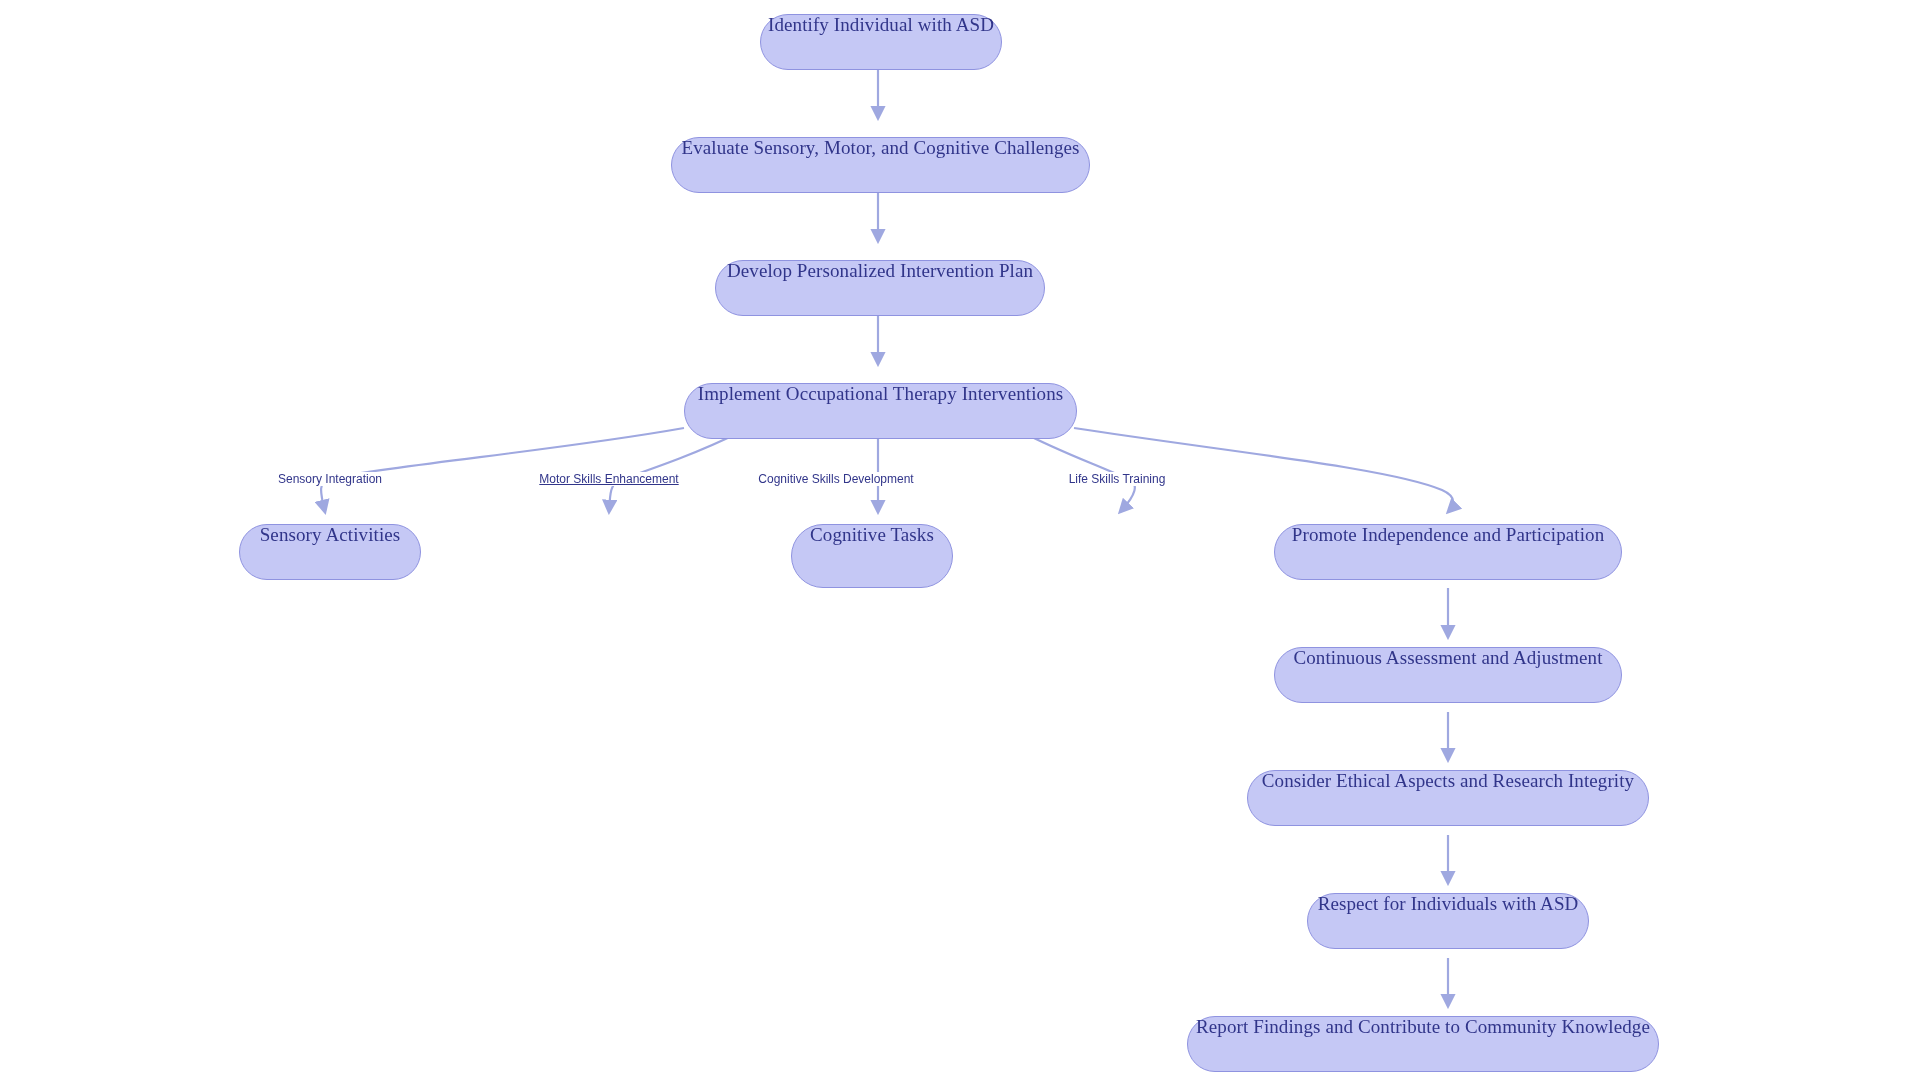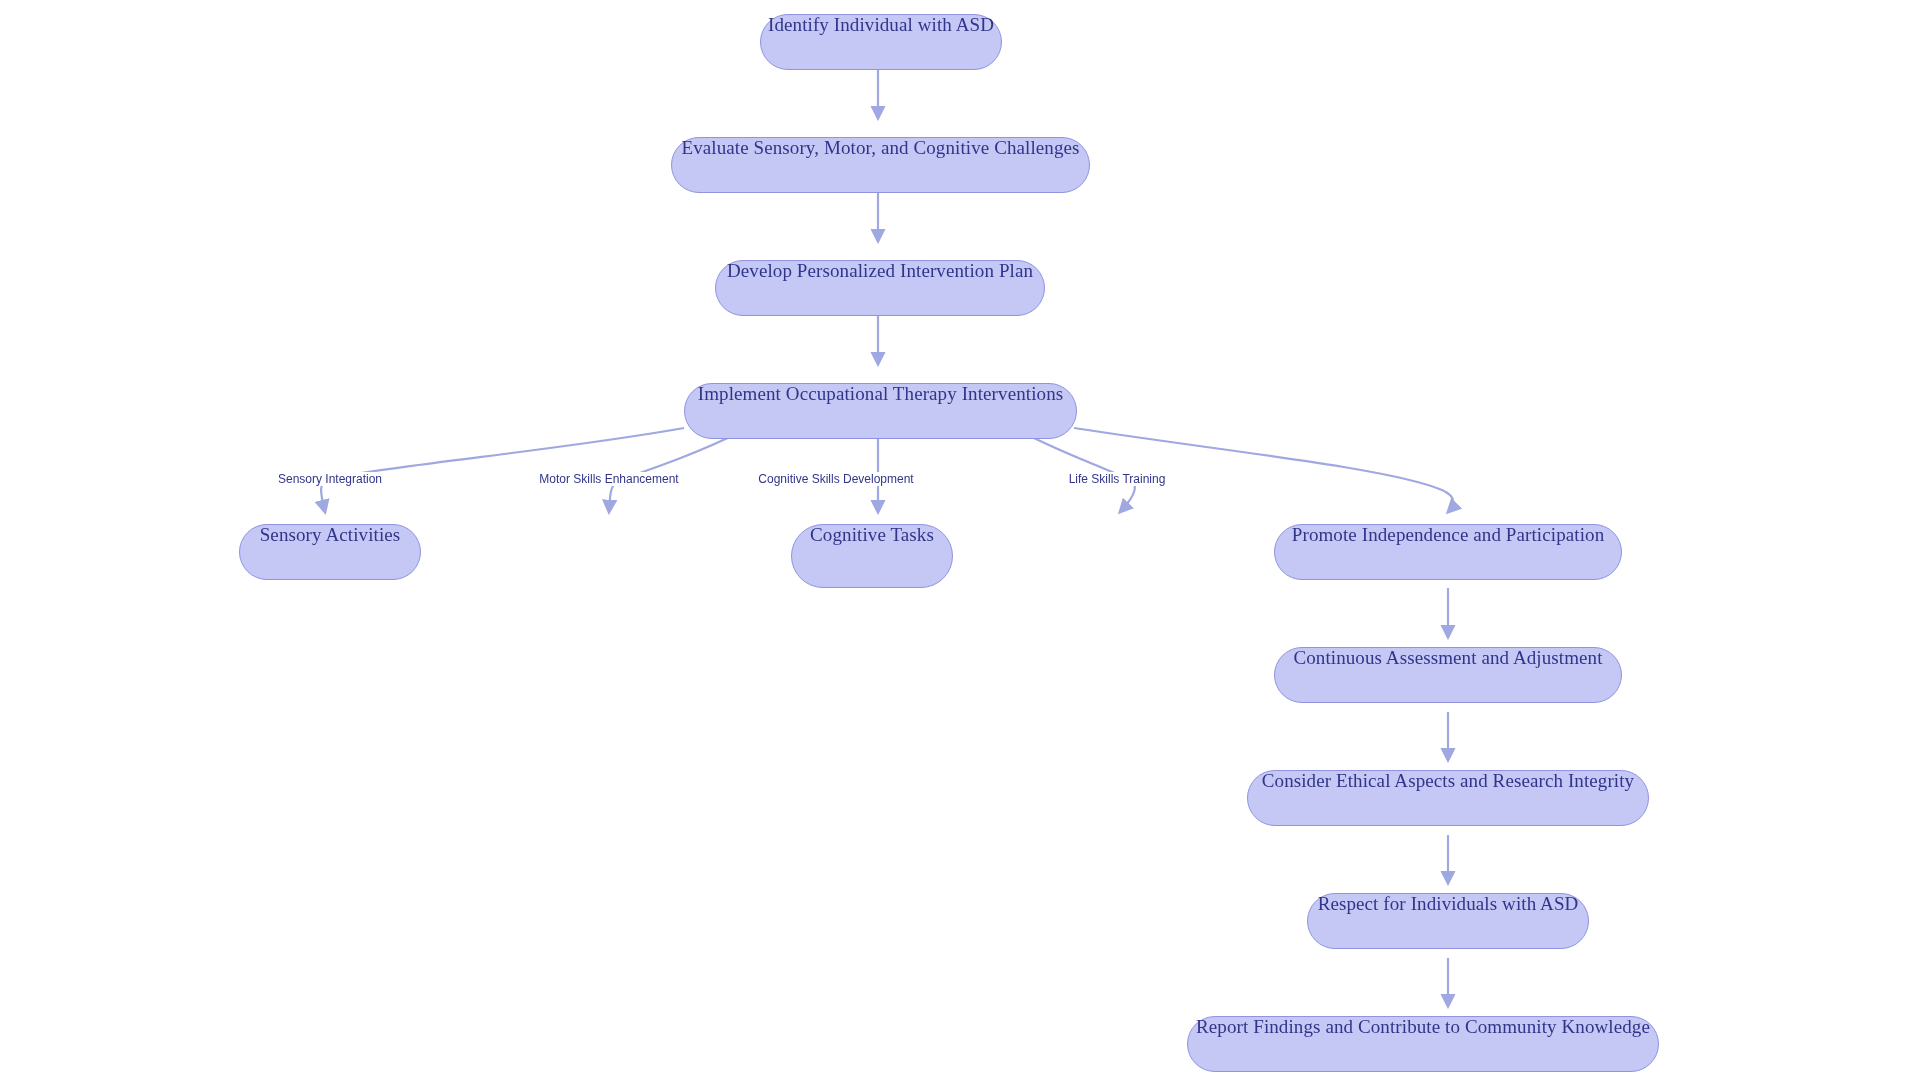--- a/index.html
+++ b/index.html
@@ -126,21 +126,21 @@
   </div>
 
   <div class="node" style="left:1187px; top:1016px; width:472px; height:56px;">
     <span>Report Findings and Contribute to Community Knowledge</span>
   </div>
 
   <div class="edge-label" style="left:330px; top:472px;">
     <span>Sensory Integration</span>
   </div>
 
-  <div class="edge-label" style="left:609px; top:472px;">
+  <div class="edge-label" style="left:609px; top:472px;text-decoration:underline;">
     <span>Motor Skills Enhancement</span>
   </div>
 
   <div class="edge-label" style="left:836px; top:472px;text-align:right;">
     <span>Cognitive Skills Development</span>
   </div>
 
   <div class="edge-label" style="left:1117px; top:472px;">
     <span>Life Skills Training</span>
   </div>

